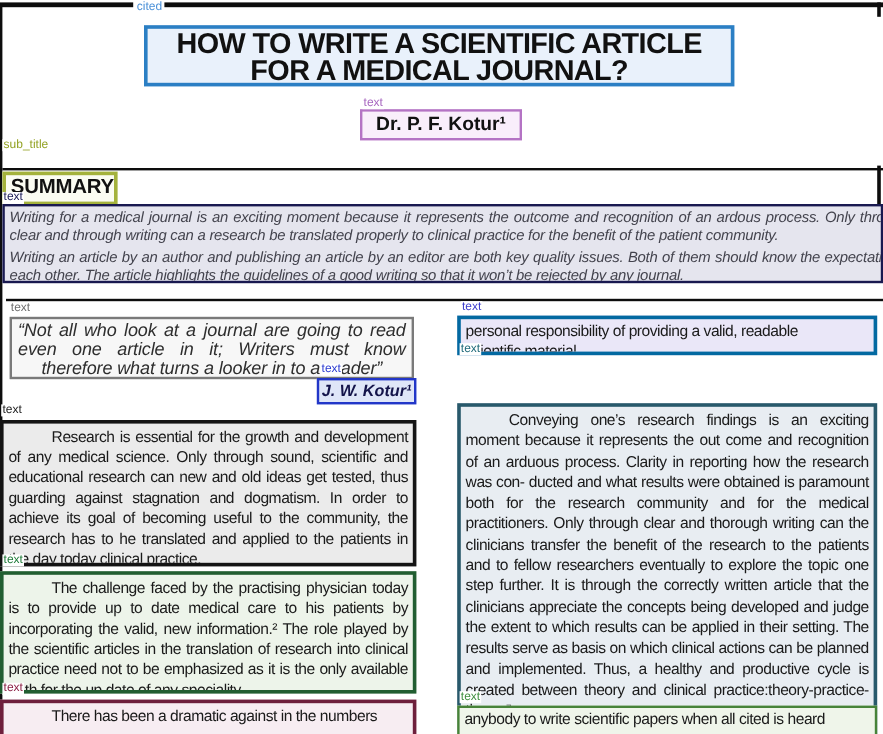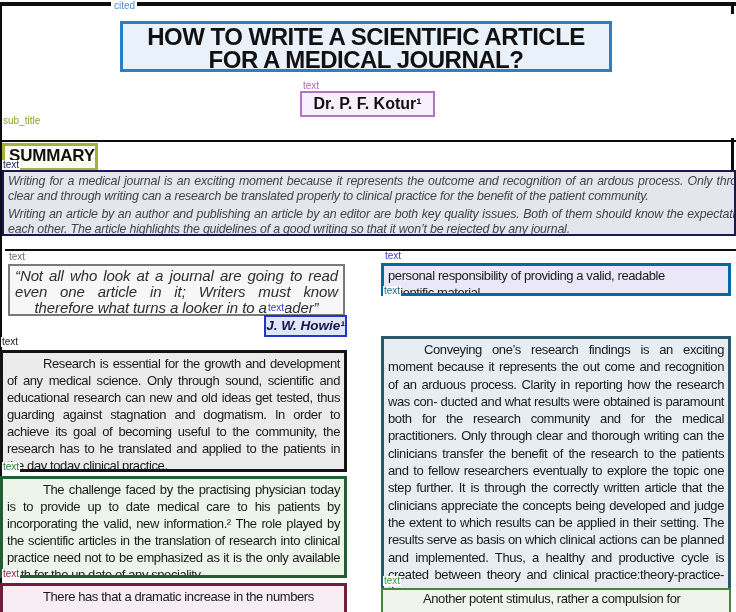--- a/index.html
+++ b/index.html
@@ -135,40 +135,39 @@
     <p>Writing for a medical journal is an exciting moment because it represents the outcome and recognition of an ardous process. Only through a clear and through writing can a research be translated properly to clinical practice for the benefit of the patient community.</p>
     <p>Writing an article by an author and publishing an article by an editor are both key quality issues. Both of them should know the expectations of each other. The article highlights the guidelines of a good writing so that it won’t be rejected by any journal.</p>
   </div>
 </div>
 
 <div class="box quote-box">
   <p>“Not all who look at a journal are going to read even one article in it; Writers must know therefore what turns a looker in to a reader”</p>
 </div>
 
 <div class="box howie-box">
-  <span>J. W. Howie¹</span>
+  <span>J. W. Kotur¹</span>
 </div>
 
 <div class="box lp1-box">
   <p class="body-text indent">Research is essential for the growth and development of any medical science. Only through sound, scientific and educational research can new and old ideas get tested, thus guarding against stagnation and dogmatism. In order to achieve its goal of becoming useful to the community, the research has to he translated and applied to the patients in the day today clinical practice.</p>
 </div>
 
 <div class="box lp2-box">
   <p class="body-text indent">The challenge faced by the practising physician today is to provide up to date medical care to his patients by incorporating the valid, new information.² The role played by the scientific articles in the translation of research into clinical practice need not to be emphasized as it is the only available path for the up date of any speciality.</p>
 </div>
 
 <div class="box lp3-box">
-  <p class="body-text indent">There has that a dramatic increase in the numbers</p>
+  <p class="body-text indent">There has been a dramatic against in the numbers</p>
 </div>
 
 <div class="box rp1-box">
   <p class="body-text">personal responsibility of  providing a valid, readable
 scientific material.</p>
 </div>
 
 <div class="box rp2-box">
   <p class="body-text indent">Conveying one’s research findings is an exciting moment because it represents the out come and recognition of an arduous process. Clarity in reporting how the research was con- ducted and what results were obtained is paramount both for the research community and for the medical practitioners. Only through clear and thorough writing can the clinicians transfer the benefit of the research to the patients and to fellow researchers eventually to explore the topic one step further. It is through the correctly written article that the clinicians appreciate the concepts being developed and judge the extent to which results can be applied in their setting. The results serve as basis on which clinical actions can be planned and implemented. Thus, a healthy and productive cycle is created between theory and clinical practice:theory-practice-theory⁷ .</p>
 </div>
 
 <div class="box rp3-box">
-  <p class="body-text indent">Another potent stimulus, rather a compulsion for</p>
   <p class="body-text">anybody to write scientific papers when all cited is heard</p>
 </div>
 
 </body></html>

